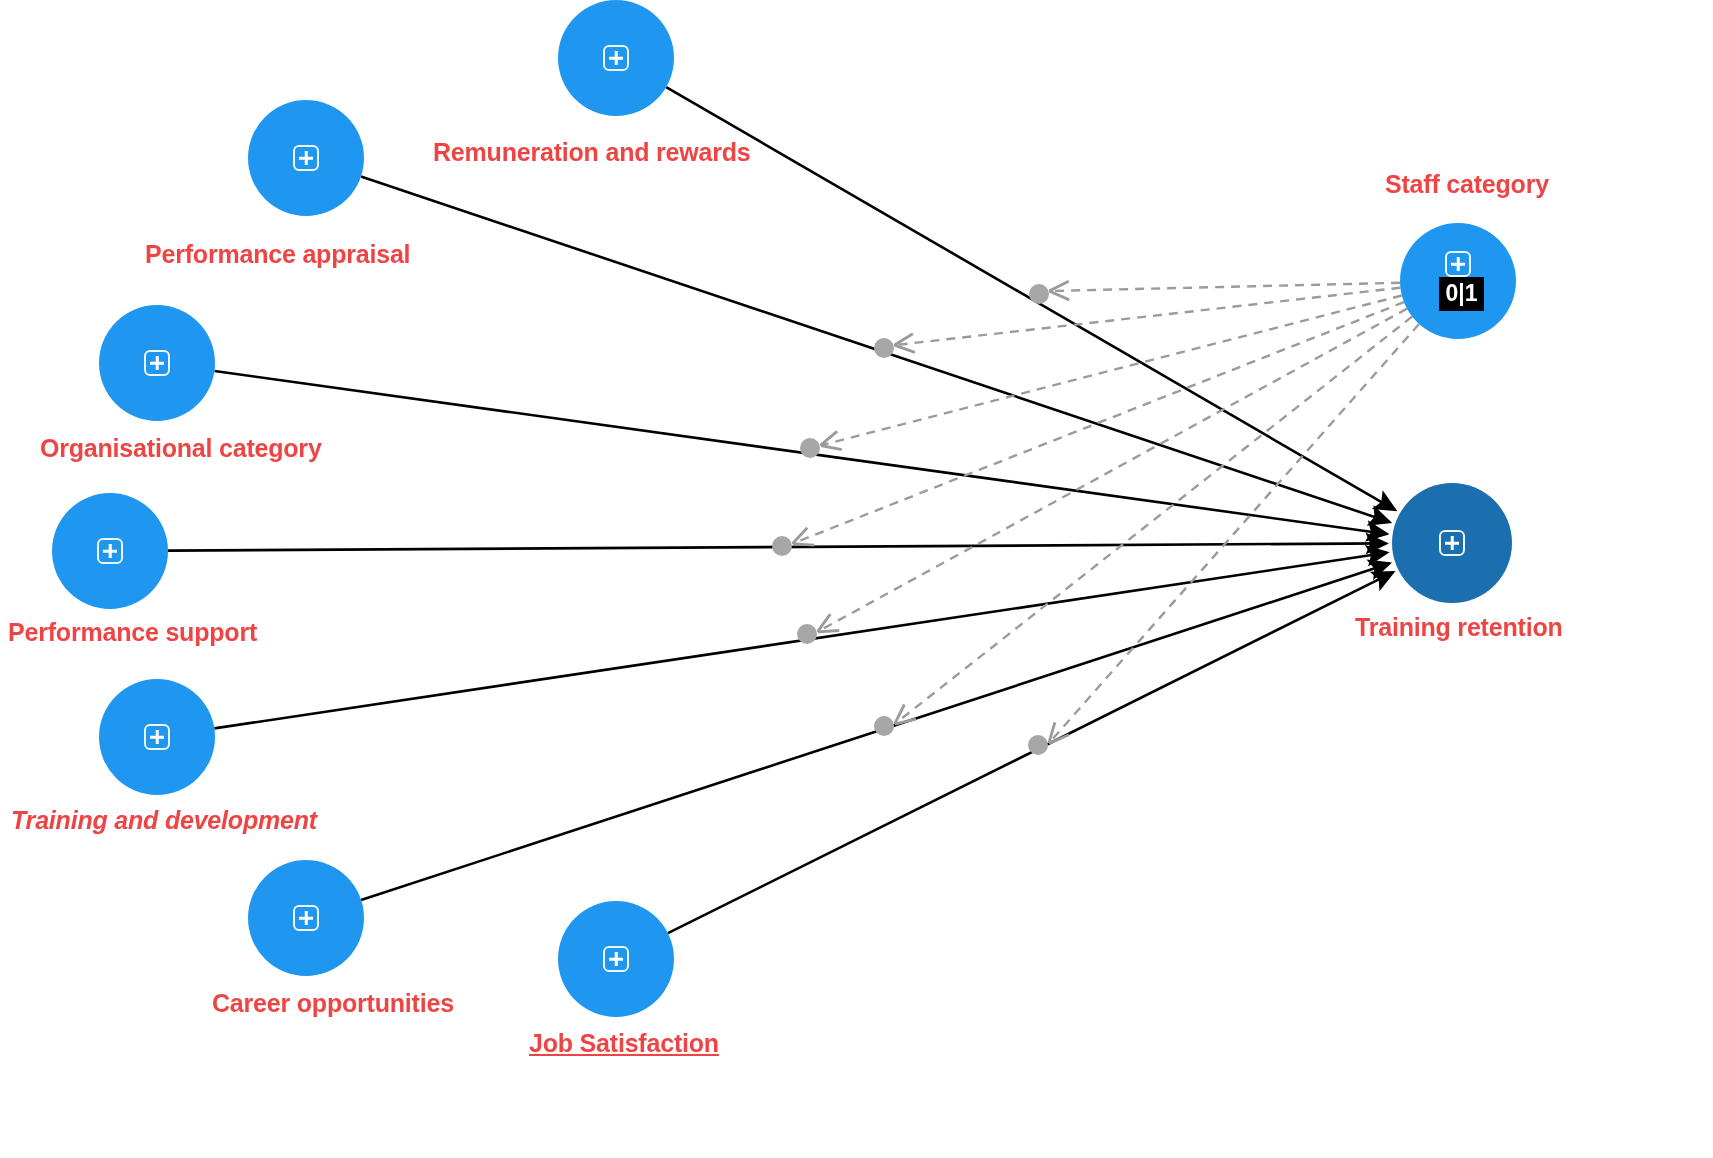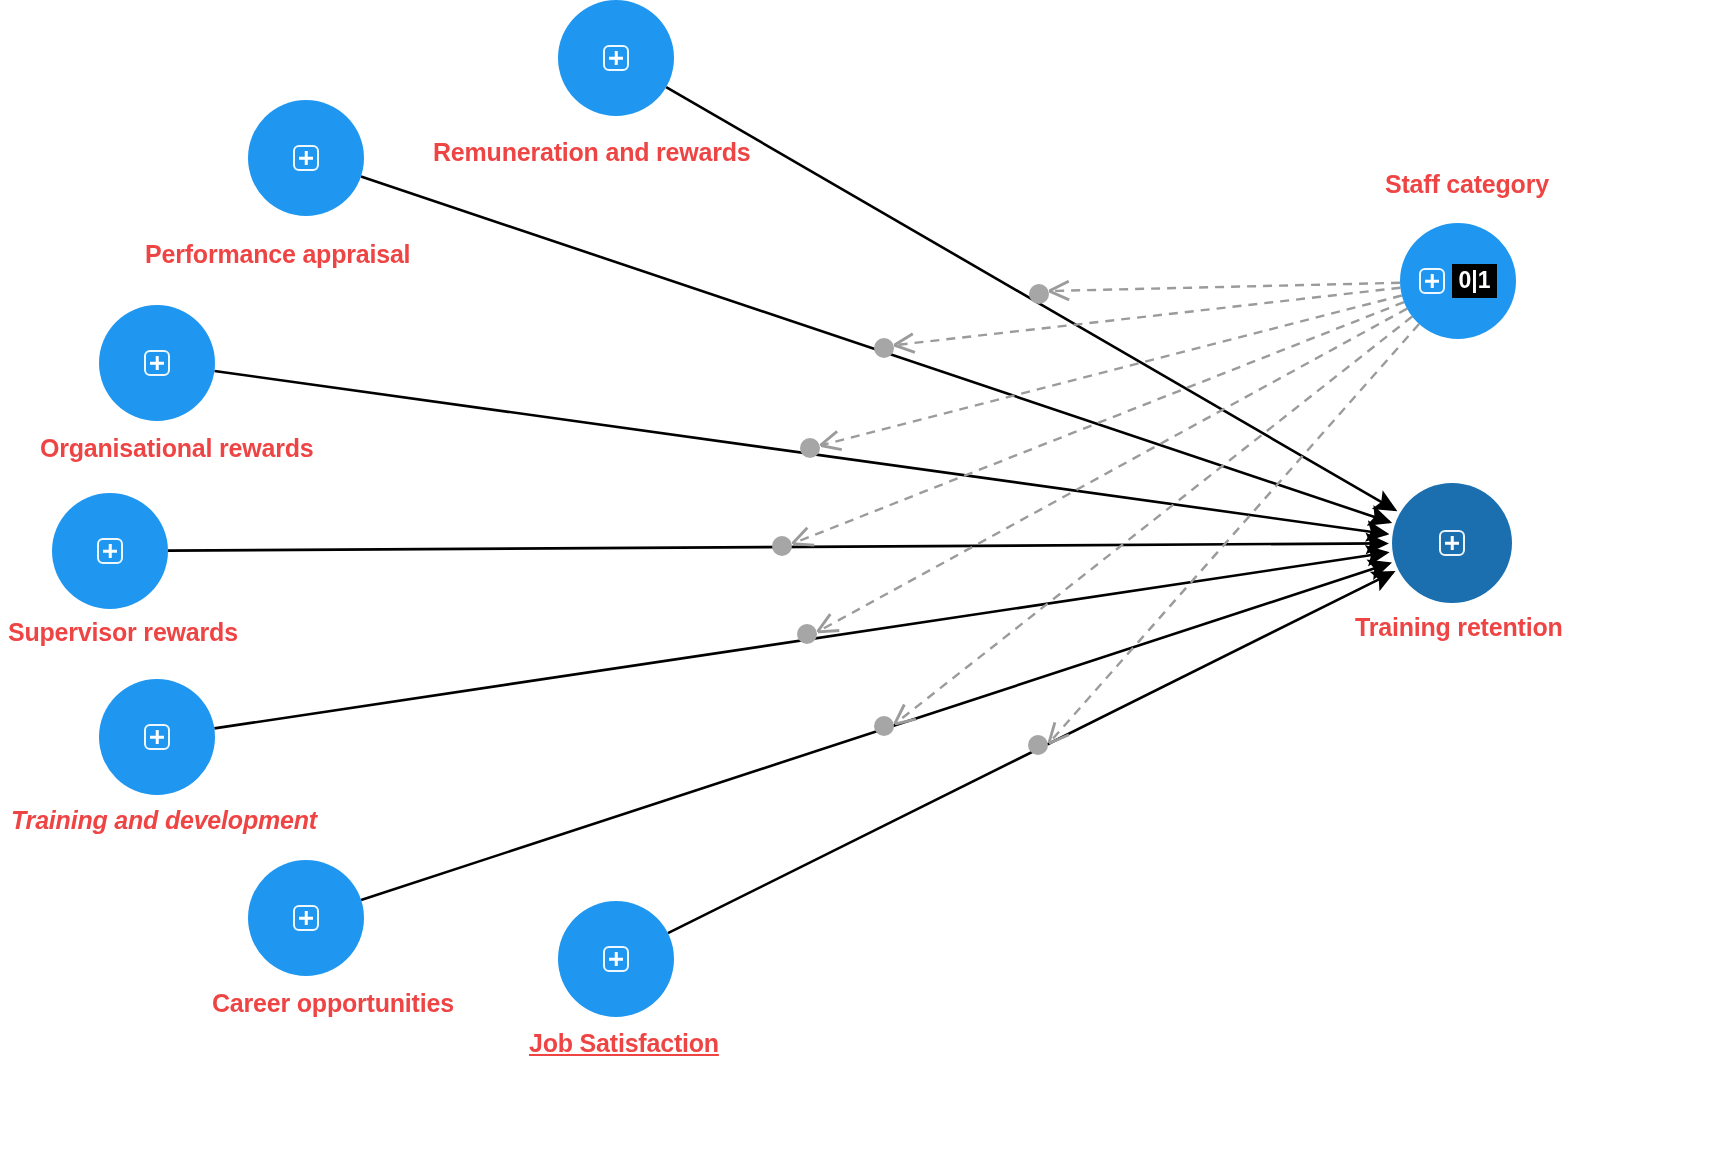--- a/index.html
+++ b/index.html
@@ -138,33 +138,33 @@
       </div>
       <div class="node" style="left: 99px; top: 679px; width: 116px; height: 116px; background: rgb(31, 151, 240);">
         <span class="plus-icon"></span>
       </div>
       <div class="node" style="left: 248px; top: 860px; width: 116px; height: 116px; background: rgb(31, 151, 240);">
         <span class="plus-icon"></span>
       </div>
       <div class="node" style="left: 558px; top: 901px; width: 116px; height: 116px; background: rgb(31, 151, 240);">
         <span class="plus-icon"></span>
       </div>
-      <div class="node" style="left: 1400px; top: 223px; width: 116px; height: 116px; background: rgb(31, 151, 240);">
+      <div class="node" style="left: 1400px; top: 223px; width: 116px; height: 116px; background: rgb(31, 151, 240); flex-direction: column;">
         <span class="plus-icon"></span>
         <span class="node-badge">0|1</span>
       </div>
       <div class="node" style="left: 1392px; top: 483px; width: 120px; height: 120px; background: rgb(27, 111, 174);">
         <span class="plus-icon"></span>
       </div>
     </div>
   <div id="label-layer">
       <div class="node-label" style="left: 433px; top: 138px;">Remuneration and rewards</div>
       <div class="node-label" style="left: 145px; top: 240px;">Performance appraisal</div>
-      <div class="node-label" style="left: 40px; top: 434px;">Organisational rewards</div>
-      <div class="node-label" style="left: 8px; top: 618px;">Supervisor rewards</div>
+      <div class="node-label" style="left: 40px; top: 434px;">Organisational category</div>
+      <div class="node-label" style="left: 8px; top: 618px;">Performance support</div>
       <div class="node-label" style="left: 11px; top: 806px; font-style: italic;">Training and development</div>
       <div class="node-label" style="left: 212px; top: 989px;">Career opportunities</div>
       <div class="node-label" style="left: 529px; top: 1029px; text-decoration: underline;">Job Satisfaction</div>
       <div class="node-label" style="left: 1385px; top: 170px; text-align: right;">Staff category</div>
       <div class="node-label" style="left: 1355px; top: 613px;">Training retention</div>
     </div>
 
 </div>
 
 </body></html>

